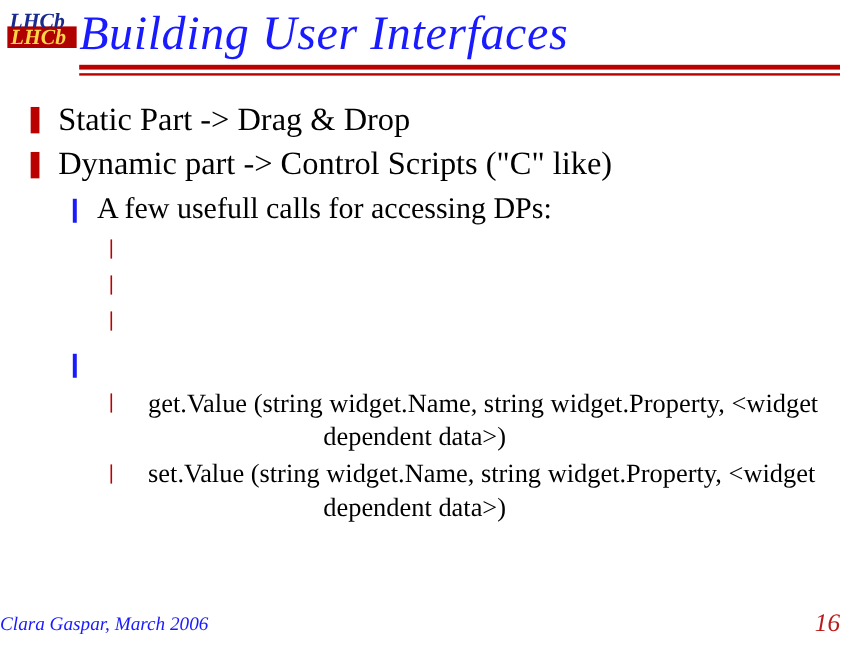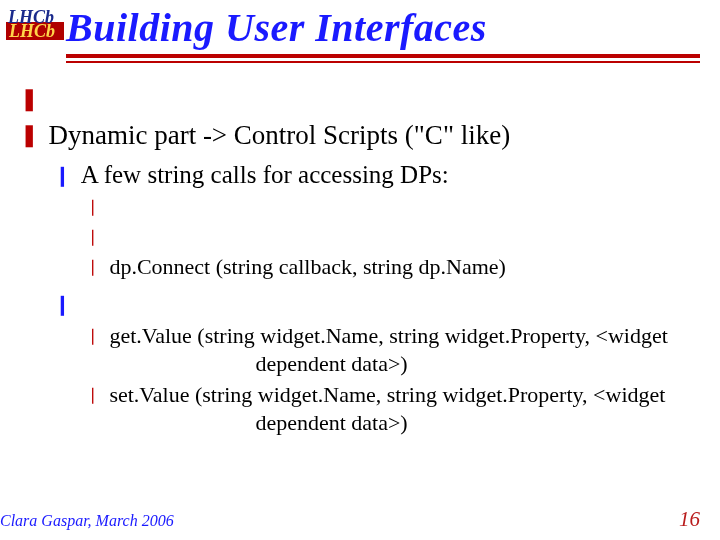--- a/index.html
+++ b/index.html
@@ -24,21 +24,21 @@
     left: 6px;
     width: 58px;
     height: 34px;
   }
   .logo svg { display: block; }
   .title {
     position: absolute;
     top: 4px;
     left: 66px;
     font-size: 40px;
-    font-weight: bold;
+    font-weight: normal;
     font-style: italic;
     color: #1a1aff;
     letter-spacing: 0.5px;
   }
   .title-underline {
     position: absolute;
     top: 54px;
     left: 66px;
     right: 20px;
   }
@@ -90,20 +90,21 @@
   }
   .lvl3 .bullet {
     color: #bb0000;
     margin-right: 10px;
     font-size: 16px;
     line-height: 28px;
   }
   .hang {
     padding-left: 146px;
     text-indent: -146px;
+    margin-left: 14px;
   }
   .footer {
     position: absolute;
     bottom: 10px;
     left: 0;
     right: 0;
     text-align: left;
     font-size: 16px;
     font-style: italic;
     color: #1a1aff;
@@ -135,41 +136,41 @@
 
   <div class="title-underline">
     <div class="line1"></div>
     <div class="line2"></div>
   </div>
 
   <div class="body">
 
     <div class="lvl1">
       <span class="bullet">❚</span>
+      <span>Static Part -&gt; Drag &amp; Drop</span>
     </div>
 
     <div class="lvl1">
       <span class="bullet">❚</span>
       <span>Dynamic part -&gt; Control Scripts ("C" like)</span>
     </div>
 
     <div class="lvl2">
       <span class="bullet">❙</span>
-      <span>A few string calls for accessing DPs:</span>
+      <span>A few usefull calls for accessing DPs:</span>
     </div>
 
     <div class="lvl3">
       <span class="bullet">❘</span>
     </div>
     <div class="lvl3">
       <span class="bullet">❘</span>
     </div>
     <div class="lvl3">
       <span class="bullet">❘</span>
-      <span>dp.Connect (string callback, string dp.Name)</span>
     </div>
 
     <div class="lvl2">
       <span class="bullet">❙</span>
     </div>
 
     <div class="lvl3">
       <span class="bullet">❘</span>
       <span class="hang">get.Value (string widget.Name, string widget.Property, &lt;widget dependent data&gt;)</span>
     </div>

